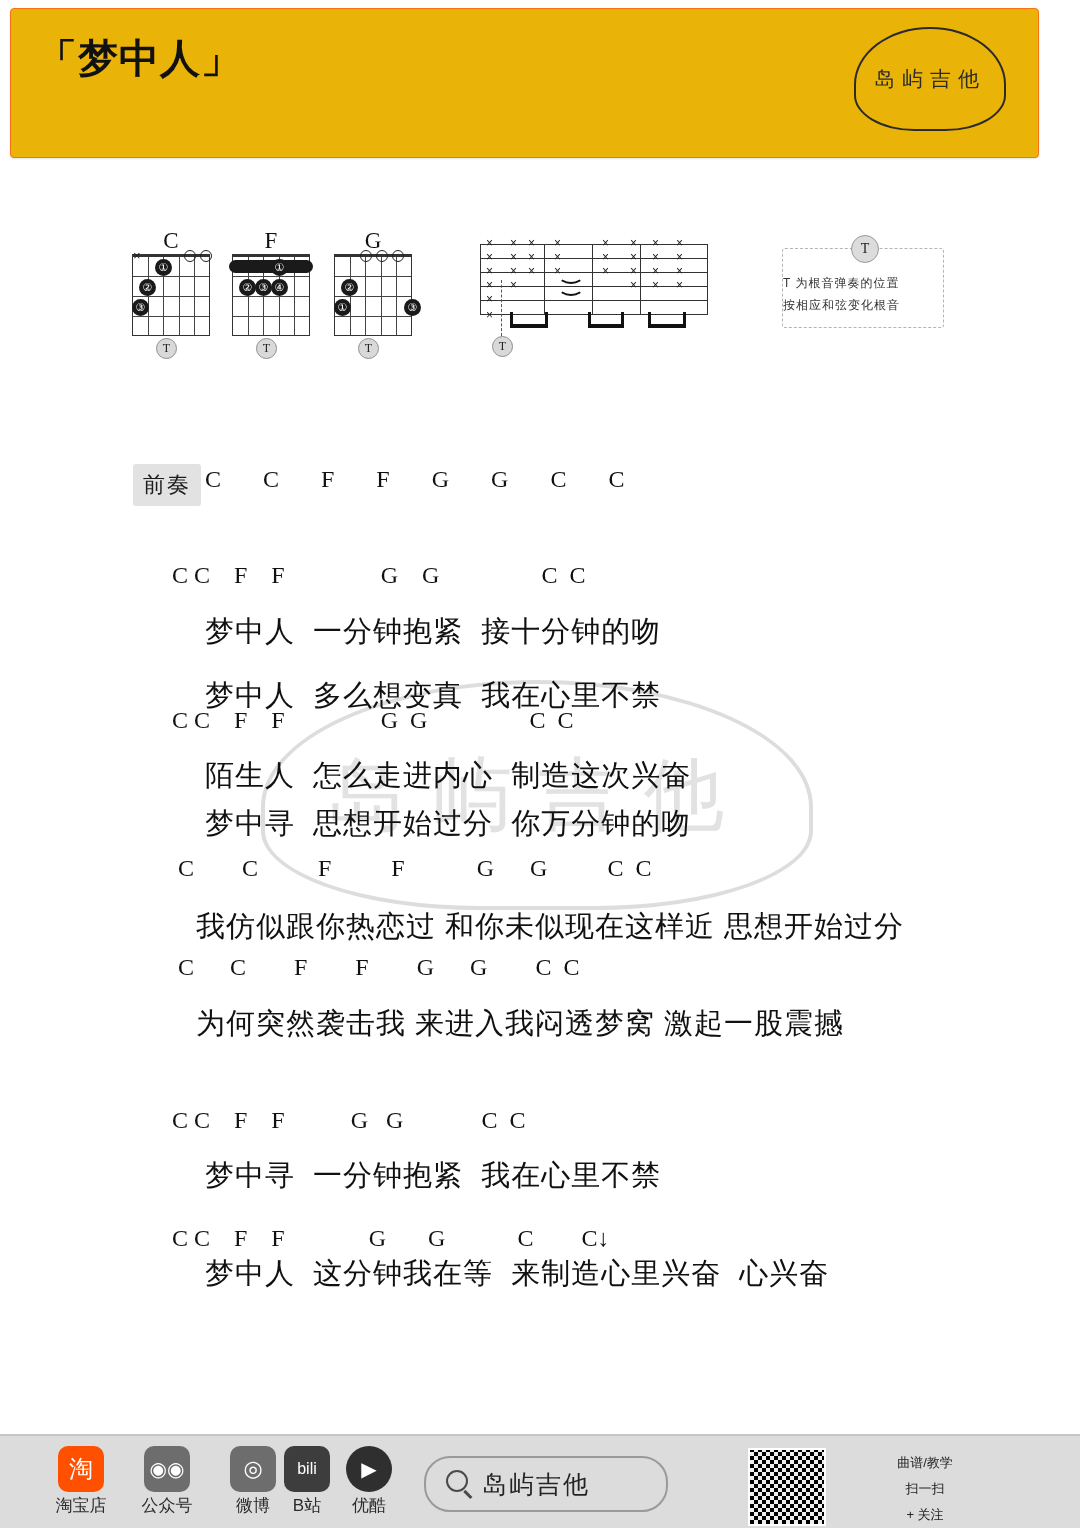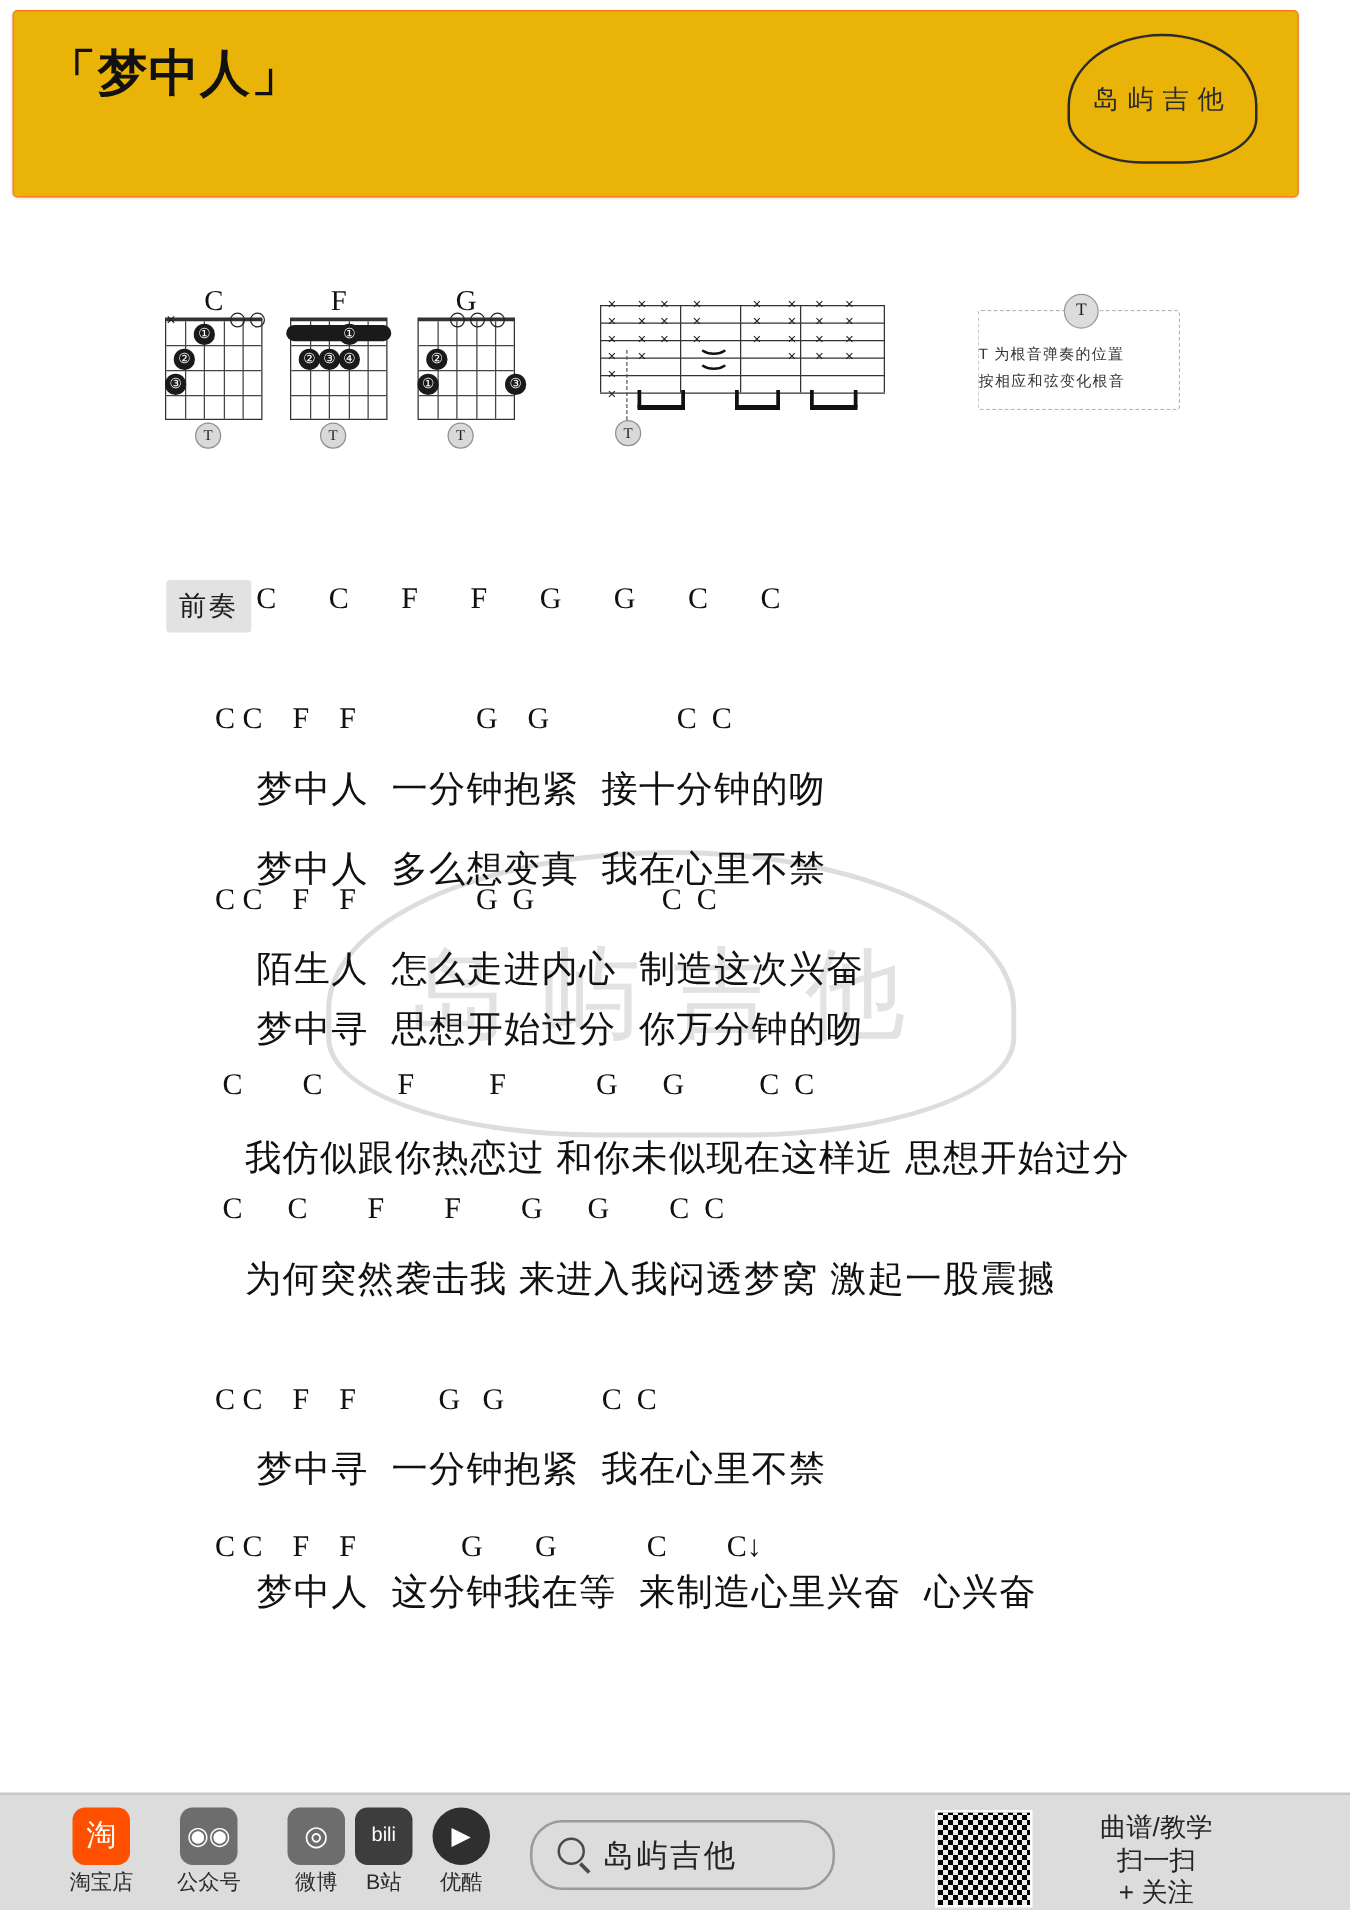--- a/index.html
+++ b/index.html
@@ -424,21 +424,21 @@
     box-sizing: border-box;
   }
   .qr-caption {
     position: absolute;
     left: 840px;
     top: 14px;
     width: 170px;
     text-align: center;
   }
   .qr-caption div {
-    font-size: 21px;
+    font-size: 13px;
     color: #232323;
     line-height: 26px;
   }
 </style>
 </head>
 <body>
 
 <div class="page">
 
   <div class="header-card">

